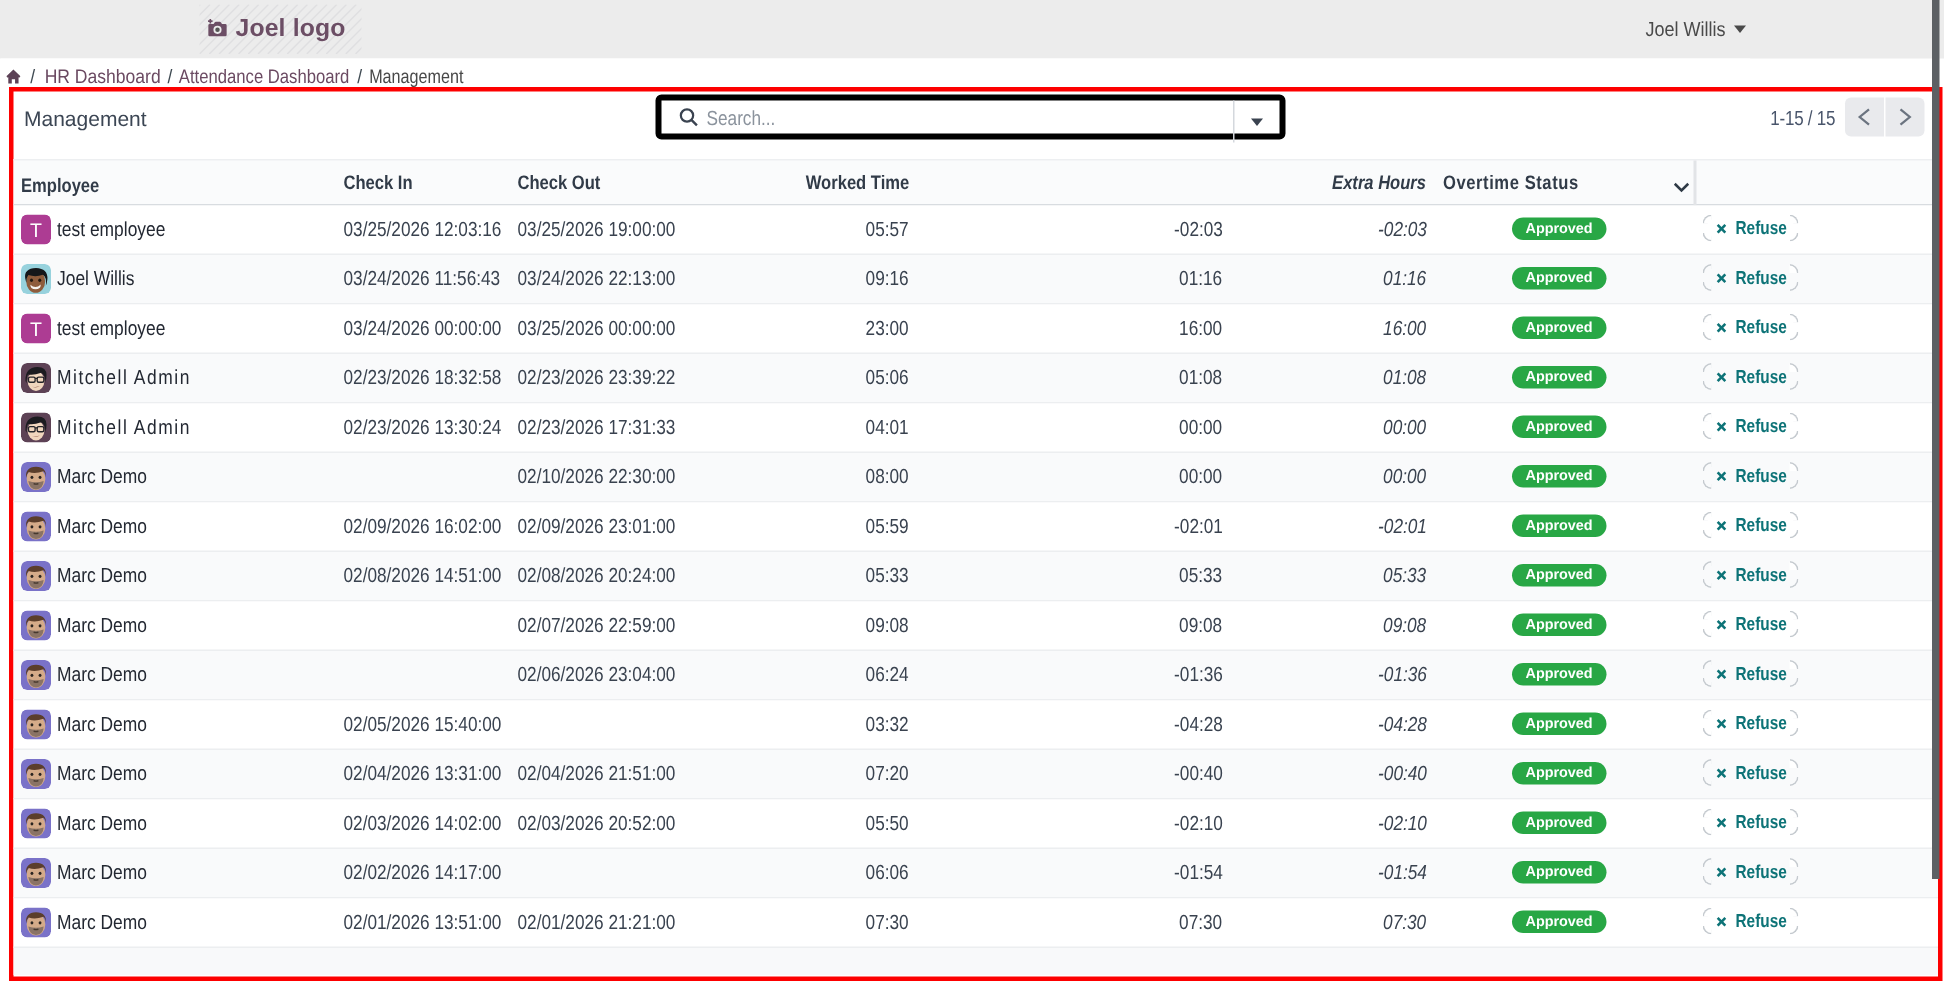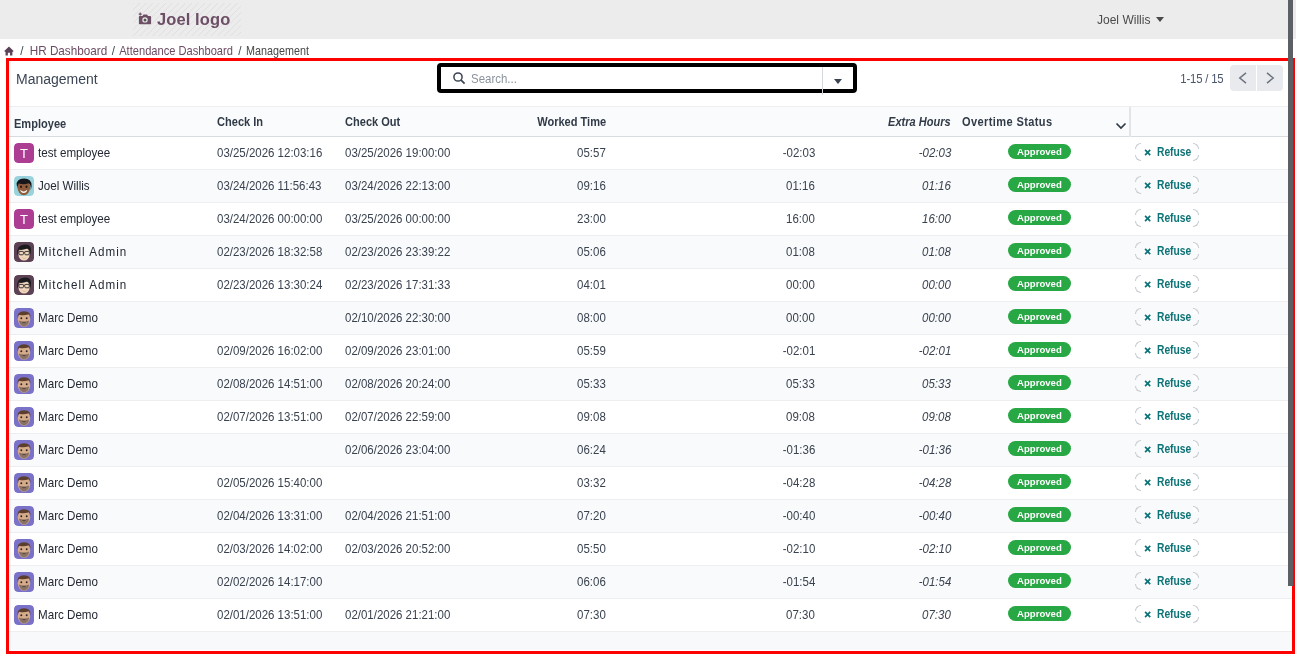--- a/index.html
+++ b/index.html
@@ -49,21 +49,21 @@
 #thead .cell { font-weight:bold; font-size:13px; color:#313b48; top:0; line-height:29px; }
 #hsep { position:absolute; left:1120px; top:0; width:2px; height:30px; background:#e2e4e7; }
 #hchev { position:absolute; left:1106px; top:9px; }
 .tr { position:relative; height:33px; border-bottom:1px solid #eceef0; background:#fff; }
 .tr.even { background:#f9fafb; }
 .cell { position:absolute; font-size:13.5px; color:#39424f; line-height:32px; white-space:nowrap; }
 .c1 { left:5px; display:flex; align-items:center; height:32px; }
 .av { border-radius:4px; }
 .nm { margin-left:4px; color:#232832; display:inline-block; transform:scaleX(0.86);
   transform-origin:0 50%; }
-.c2 { left:208px; }
+.c2 { left:220px; }
 .c3 { left:336px; }
 .c4 { right:686px; }
 .c5 { right:477px; }
 .c6 { right:341px;font-style:italic; }
 .c7 { left:999px; line-height:normal; top:6px; }
 .c8 { left:1126px; top:6px; line-height:normal; }
 .badge { display:inline-block; background:#28a745; color:#fff; font-size:9.6px; font-weight:bold;
   border-radius:8px; height:15px; line-height:15px; padding:0 9px; }
 .rfw { position:relative; display:flex; align-items:center; width:64px; height:18px;
   padding-left:9px;text-align:center; }
@@ -426,21 +426,20 @@
           <rect width="20" height="20" rx="4" fill="#7a72c8"></rect>
           <ellipse cx="10" cy="11.3" rx="6.2" ry="7.4" fill="#d5ab89"></ellipse>
           <path d="M3.4 10.5 Q2.6 3.4 10 3.2 Q17.2 3.4 16.6 10.2 Q16.2 7 14.9 6.2 Q9.5 8.2 5.1 6.7 Q3.9 7.8 3.4 10.5 Z" fill="#5b3e2b"></path>
           <ellipse cx="7.3" cy="10.2" rx="0.95" ry="1.05" fill="#2a2420"></ellipse>
           <ellipse cx="12.7" cy="10.2" rx="0.95" ry="1.05" fill="#2a2420"></ellipse>
           <path d="M4.9 12.6 Q10 14.4 15.1 12.6 Q14.8 17.8 10 18.4 Q5.4 17.8 4.9 12.6 Z" fill="#8a7365"></path>
           <path d="M8.4 14.4 Q10 15.1 11.6 14.4" stroke="#46382e" stroke-width="0.8" fill="none"></path>
         </svg>
         <span class="nm">Marc Demo</span>
       </span>
-<span class="cell c2"><span class="t">02/07/2026 13:51:00</span></span>
 <span class="cell c3"><span class="t">02/07/2026 22:59:00</span></span>
 <span class="cell c4"><span class="tr2">09:08</span></span>
 <span class="cell c5"><span class="tr2">09:08</span></span>
 <span class="cell c6"><span class="tr2">09:08</span></span>
 <span class="cell c7"><span class="badge">Approved</span></span>
 <span class="cell c8">
         <span class="rfw">
           <span class="cn tl"></span>
           <span class="cn tr"></span>
           <span class="cn bl"></span>

